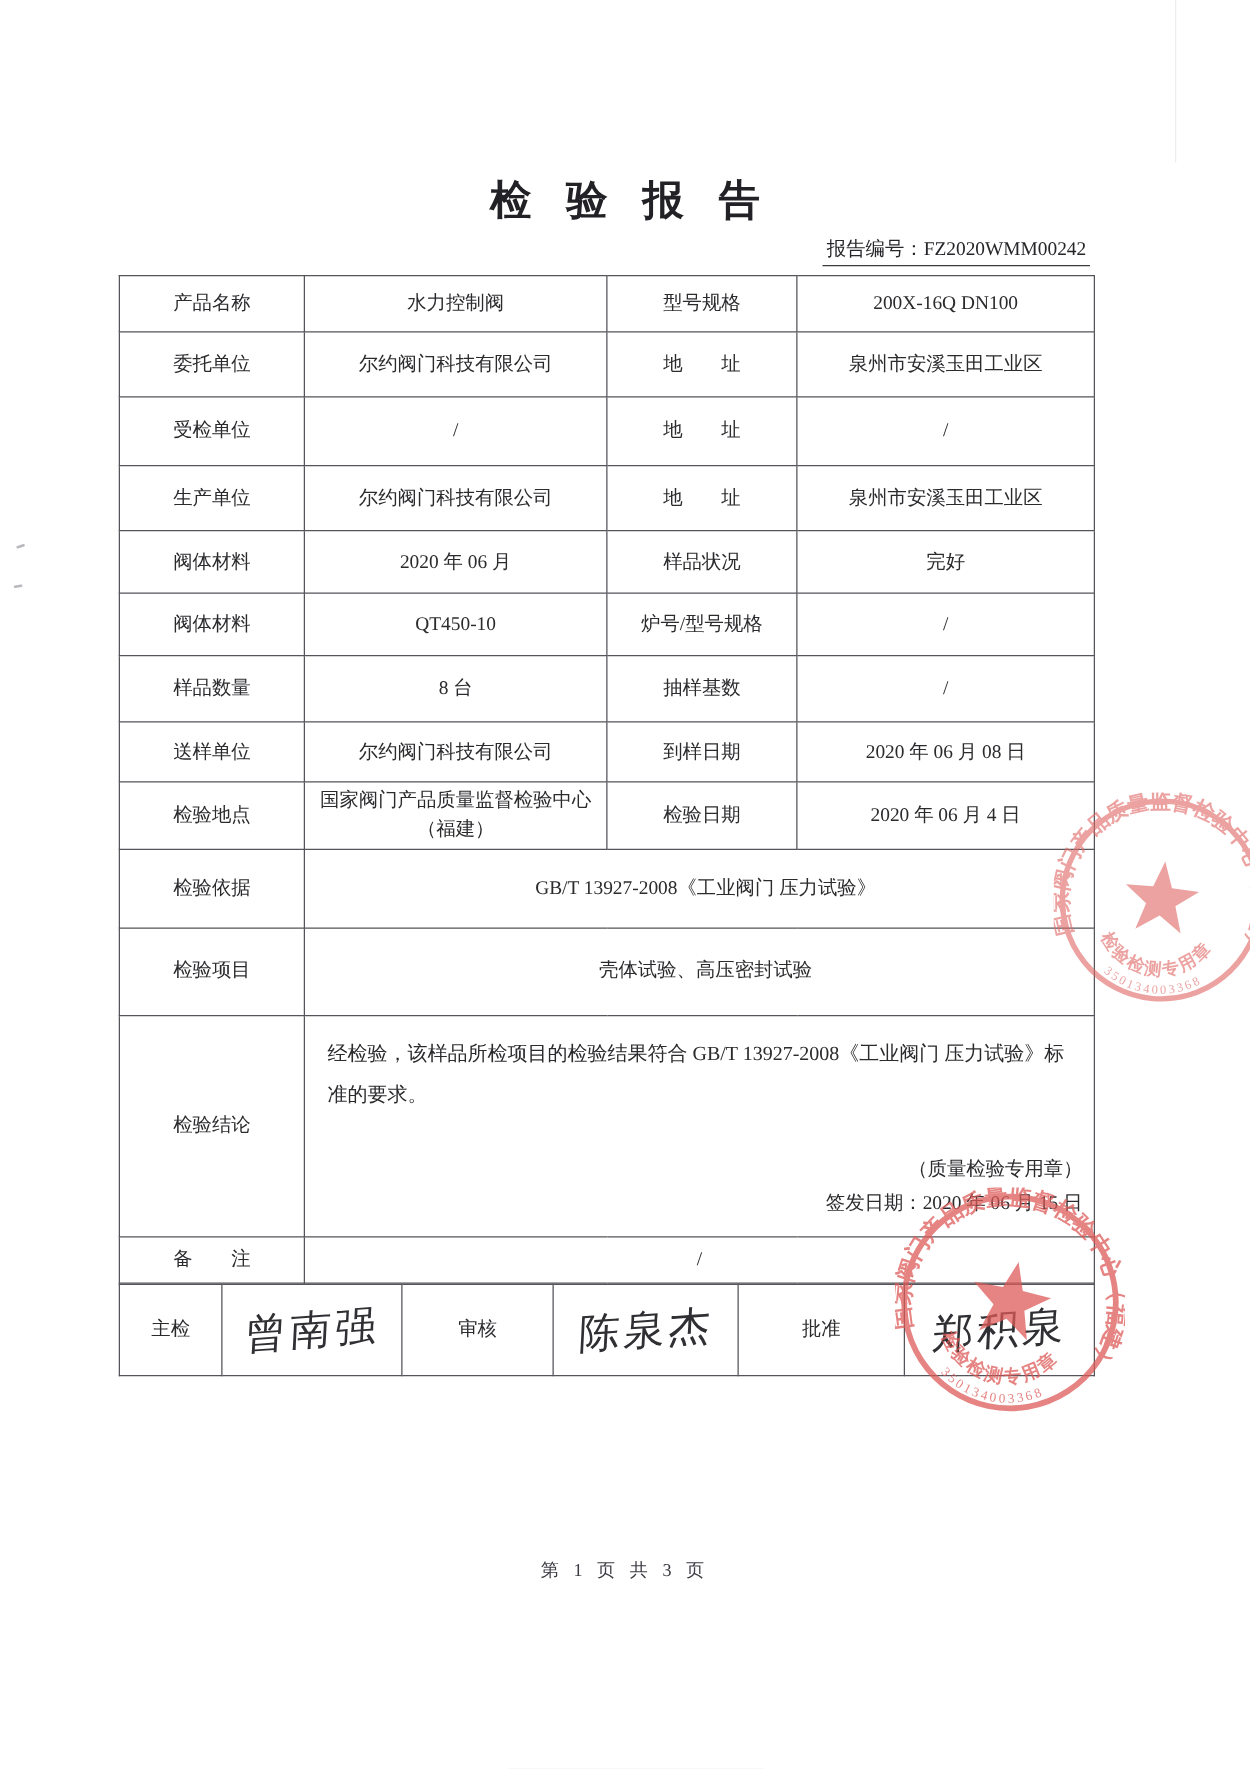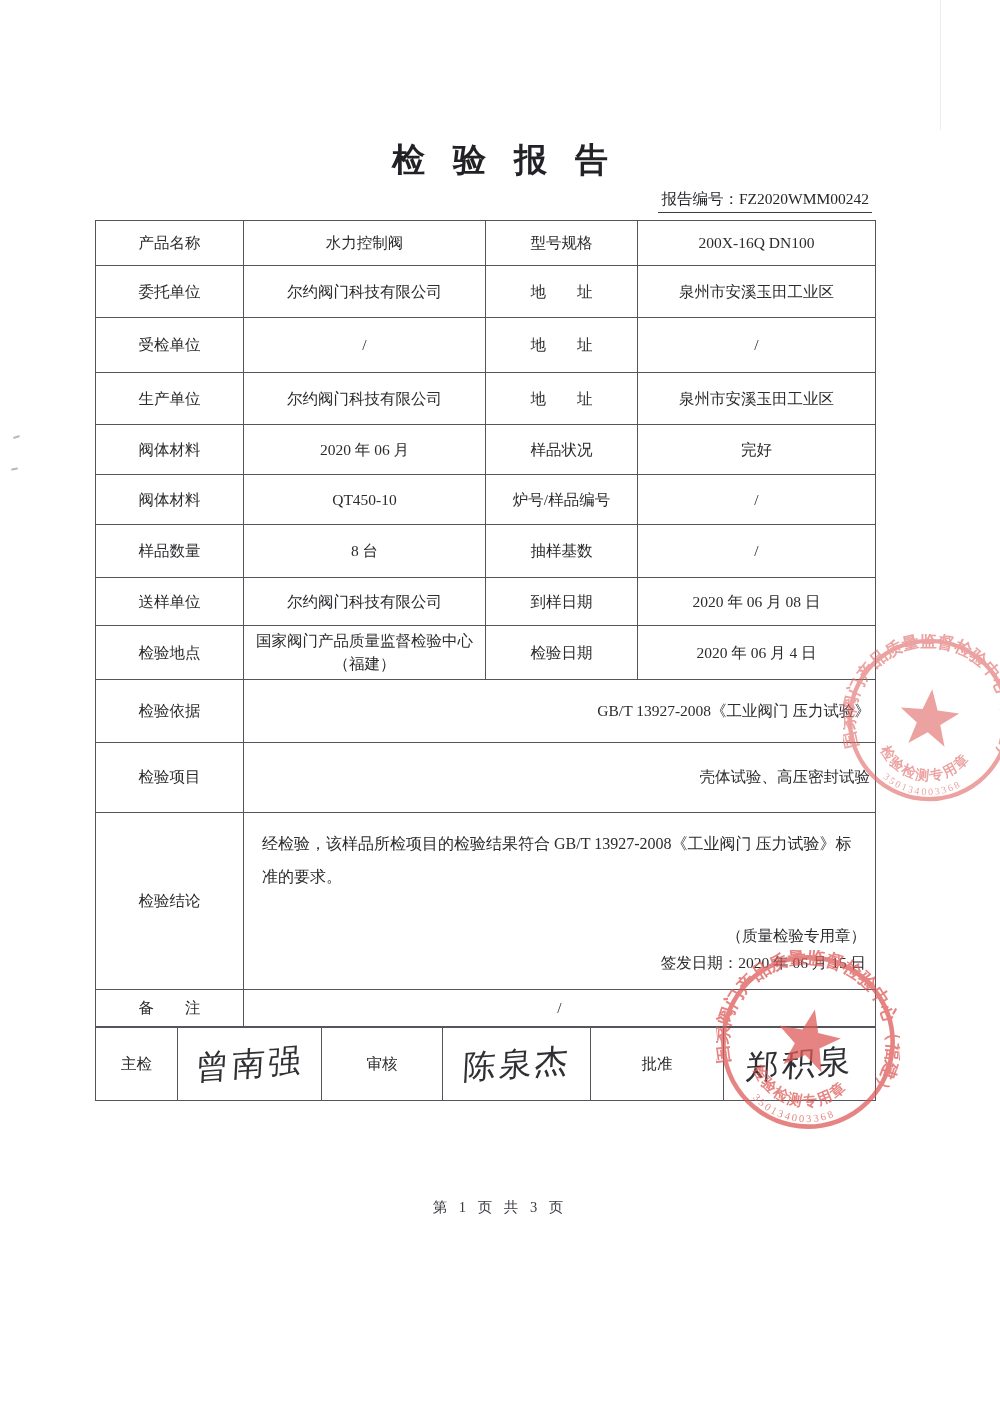--- a/index.html
+++ b/index.html
@@ -24,37 +24,37 @@
     color: #26262a; white-space: nowrap; text-align: center;
   }
 
   .tables { position: absolute; left: 95px; top: 220px; width: 780px; }
   table { border-collapse: collapse; width: 780px; table-layout: fixed; }
   td {
     border: 1px solid #54545a; font-size: 15.5px; color: #2b2b2e;
     text-align: center; vertical-align: middle; padding: 3px 5px; line-height: 1.5;
   }
   .lbl { white-space: nowrap; }
-  .val-left { text-align: right; padding-left: 15px; }
+  .val-left { text-align: center; padding-left: 15px; }
   .two-line div { line-height: 1.4; }
 
   .concl-cell { position: relative; vertical-align: top; text-align: left; }
   .concl-text { padding: 11px 12px 0 13px; line-height: 2.1; font-size: 16px; }
   .concl-sign { position: absolute; right: 9px; bottom: 13px; text-align: right; line-height: 27px; font-size: 15.5px; }
 
   .sig-table td { height: 73px; }
   .sig-label { font-size: 15.5px; }
   .sig-name {
     font-family: "DejaVu Serif", serif; font-size: 33px; color: #303034;
     transform: rotate(-4deg) skewX(-7deg); display: inline-block; font-weight: 500;
     letter-spacing: 3px;
   }
 
   .footer {
-    position: absolute; top: 1198px; left: 0; right: 0; text-align: center;
+    position: absolute; top: 1247px; left: 0; right: 0; text-align: center;
     font-size: 14.5px; letter-spacing: 4px; color: #3a3a42;
   }
 
   .stamp { position: absolute; pointer-events: none; z-index: 5; }
   .stamp-main { left: 716px; top: 950px; color: #dd5a57; opacity: 0.74; }
   .stamp-edge { left: 843px; top: 634px; color: #e06a68; opacity: 0.62; }
 </style>
 </head>
 <body>
 
@@ -103,21 +103,21 @@
       </tr>
       <tr style="height:50px">
         <td class="lbl">阀体材料</td>
         <td>2020 年 06 月</td>
         <td class="lbl">样品状况</td>
         <td>完好</td>
       </tr>
       <tr style="height:50px">
         <td class="lbl">阀体材料</td>
         <td>QT450-10</td>
-        <td class="lbl">炉号/样品编号</td>
+        <td class="lbl">炉号/型号规格</td>
         <td>/</td>
       </tr>
       <tr style="height:53px">
         <td class="lbl">样品数量</td>
         <td>8 台</td>
         <td class="lbl">抽样基数</td>
         <td>/</td>
       </tr>
       <tr style="height:48px">
         <td class="lbl">送样单位</td>

